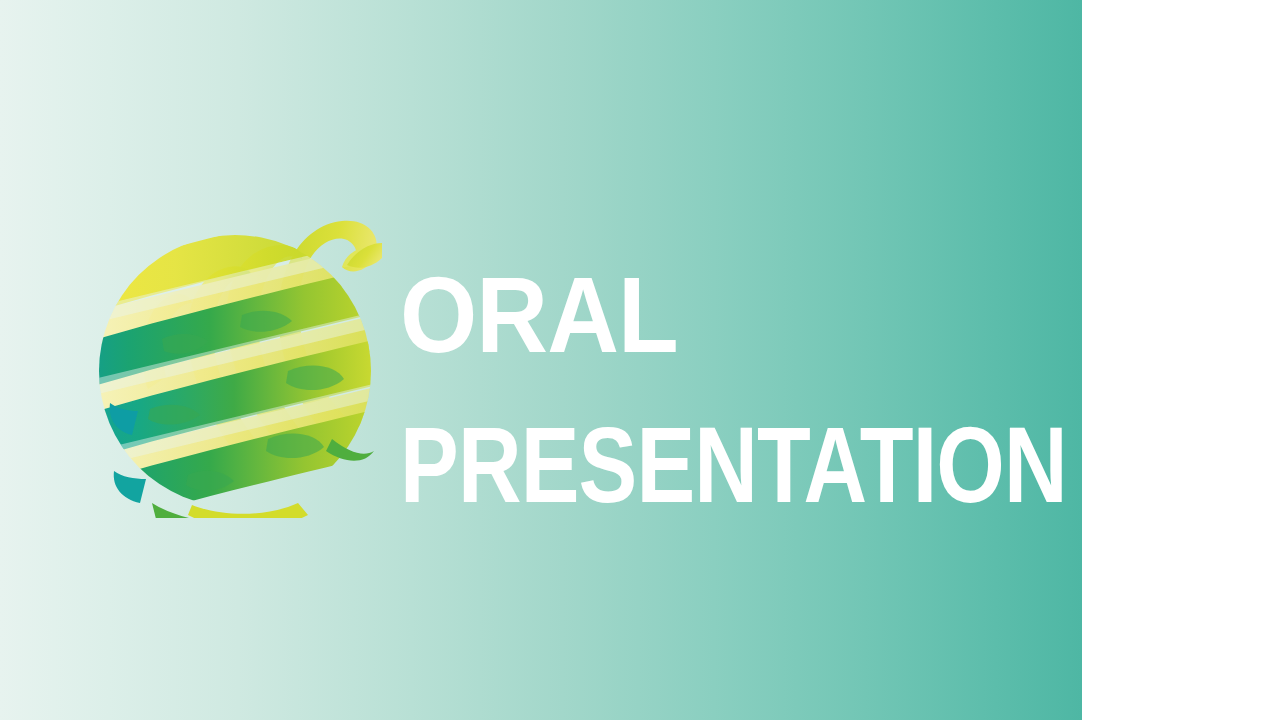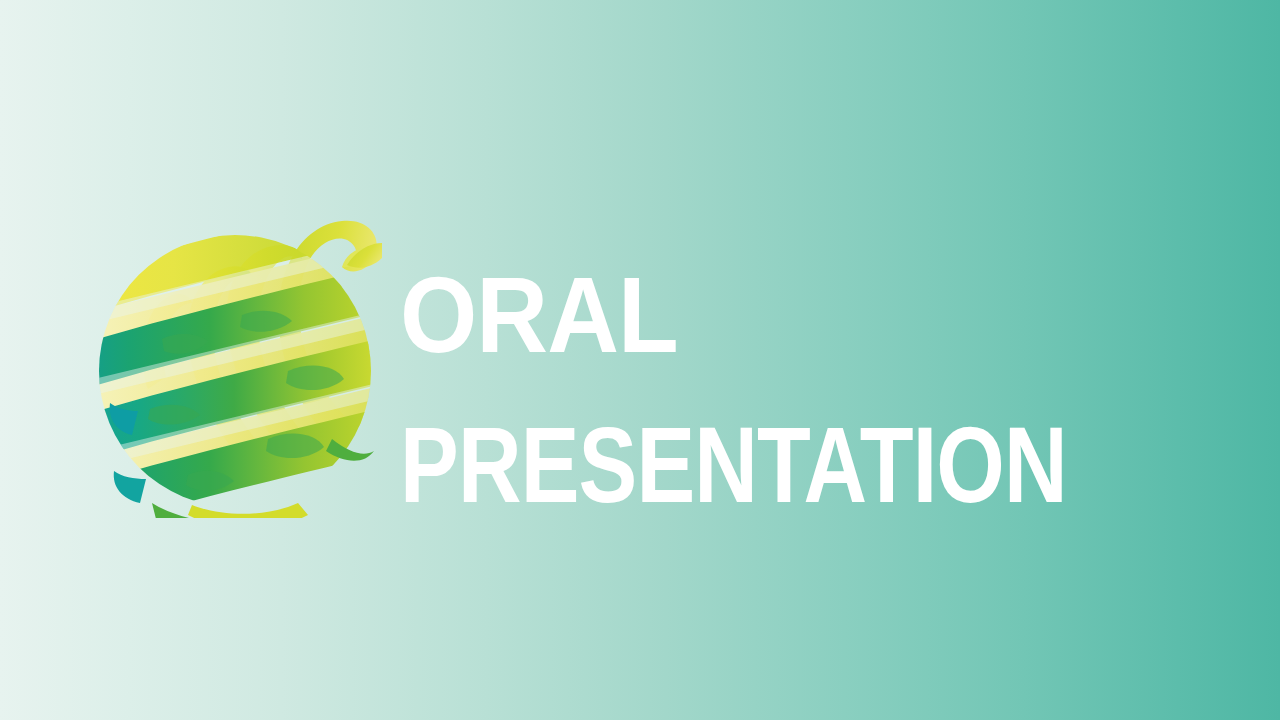--- a/index.html
+++ b/index.html
@@ -8,21 +8,21 @@
     width: 1280px;
     height: 720px;
     overflow: hidden;
   }
   body {
     font-family: "Liberation Sans", sans-serif;
   }
 
   #slide {
     position: relative;
-    width: 1280px;
+    width: 1082px;
     height: 720px;
     background: linear-gradient(to right,
         #e7f3ef 0%,
         #dcefe9 10%,
         #cfe9e1 22%,
         #b8e0d5 38%,
         #a2d7ca 52%,
         #8acfc0 66%,
         #72c6b5 80%,
         #5cbdab 92%,

